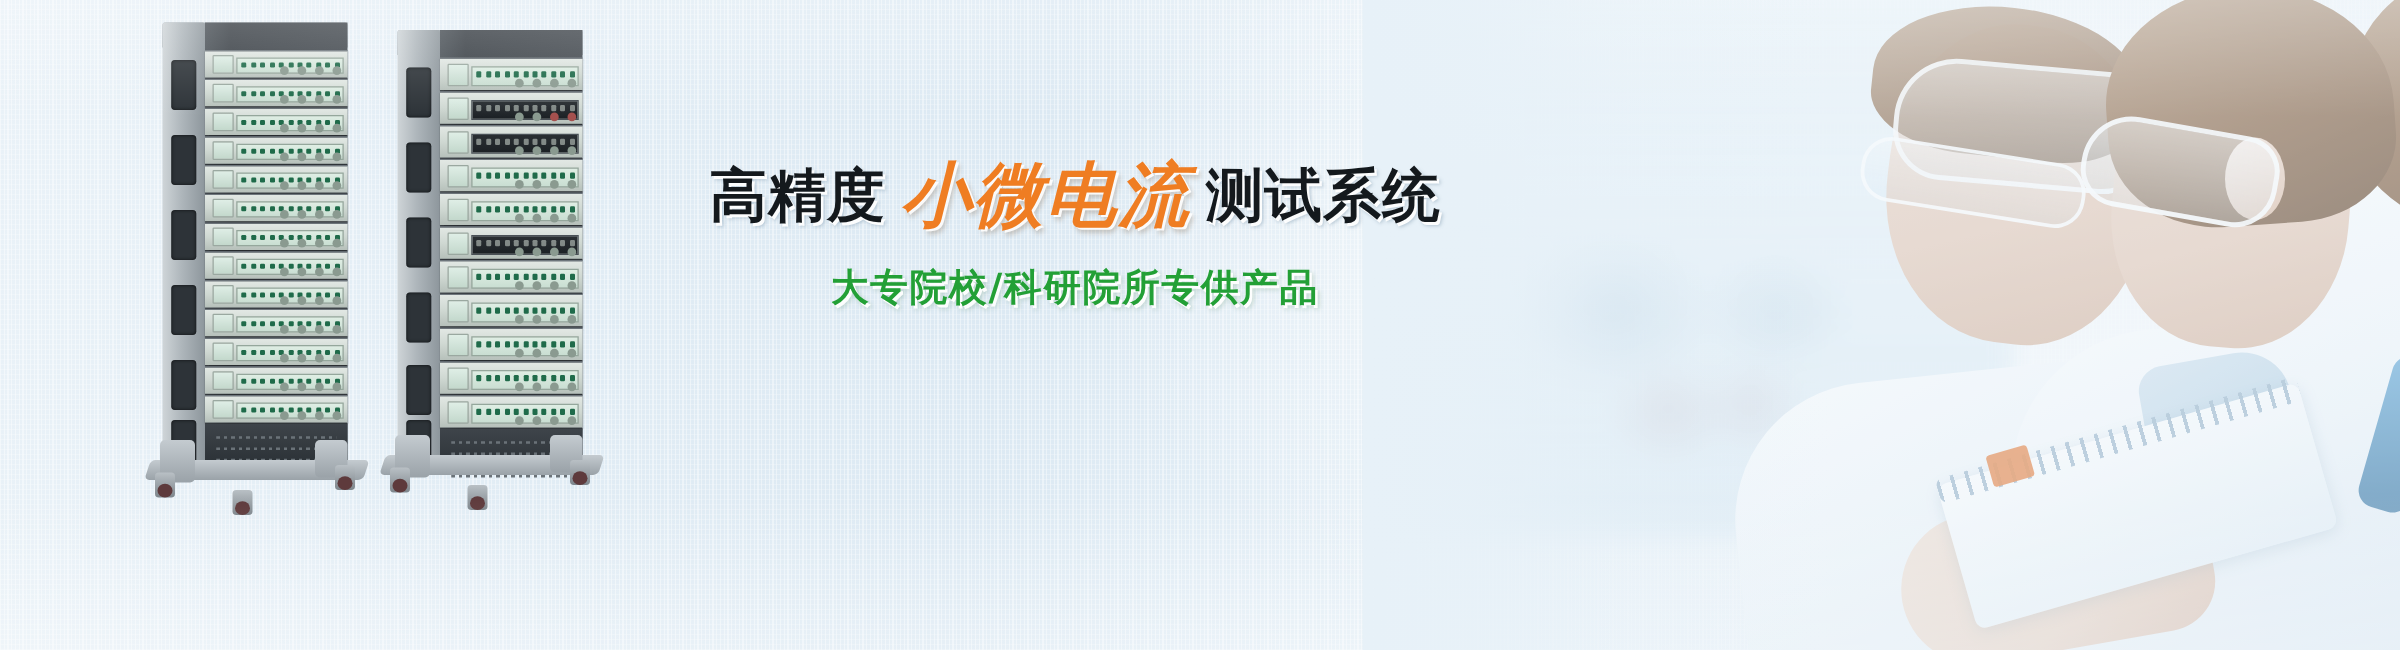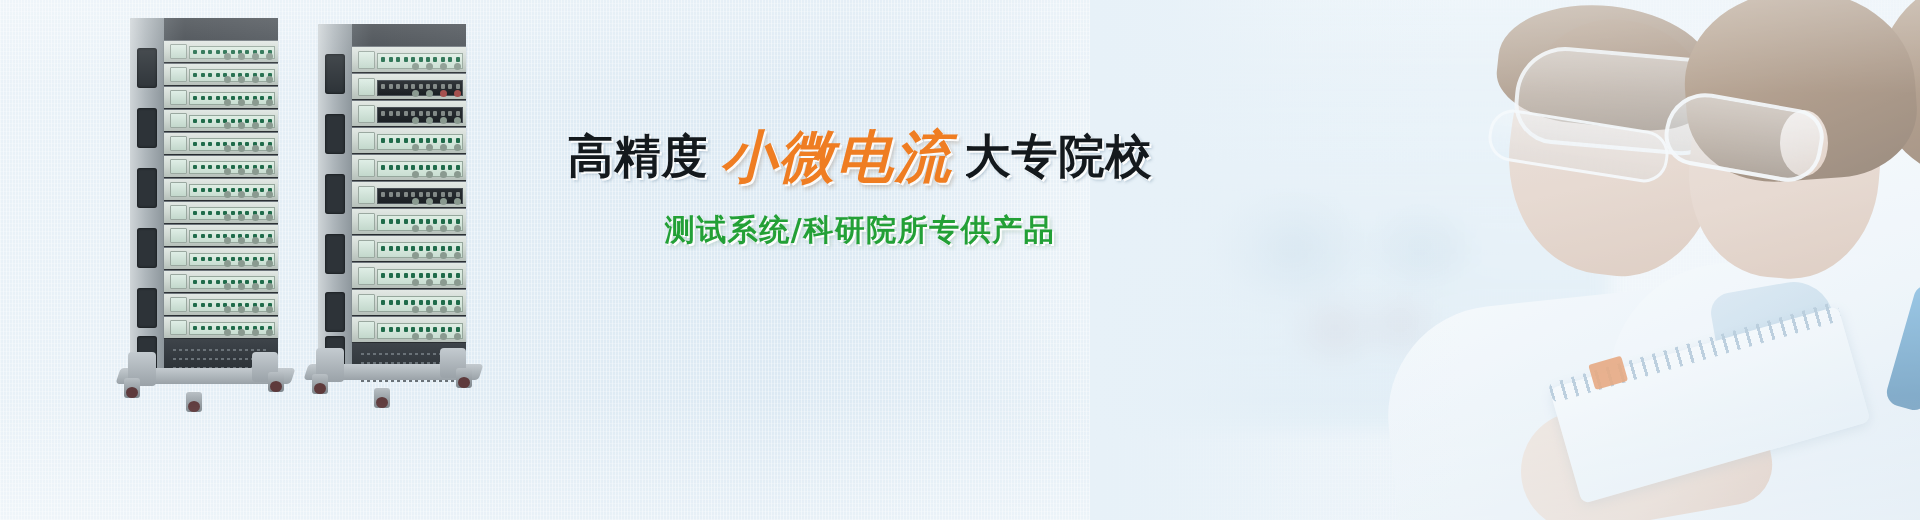--- a/index.html
+++ b/index.html
@@ -754,19 +754,19 @@
 
   <div class="base" style="left:306px;top:364px;width:175px;height:16px;transform:skewX(-18deg);"></div>
   <div class="base" style="left:316px;top:348px;width:28px;height:34px;"></div>
   <div class="base" style="left:440px;top:348px;width:26px;height:30px;"></div>
   <div class="caster" style="left:312px;top:374px;"></div>
   <div class="caster" style="left:374px;top:388px;"></div>
   <div class="caster" style="left:456px;top:368px;"></div>
 
   <div id="copy">
     <div id="title-line">
-      <span class="t-black">高精度</span><span class="t-orange">小微电流</span><span class="t-black">大专院校</span>
+      <span class="t-black">高精度</span><span class="t-orange">小微电流</span><span class="t-black">测试系统</span>
     </div>
-    <div id="tagline">测试系统/科研院所专供产品</div>
+    <div id="tagline">大专院校/科研院所专供产品</div>
   </div>
 
   <div id="vignette"></div>
 </div>
 
 </body></html>

